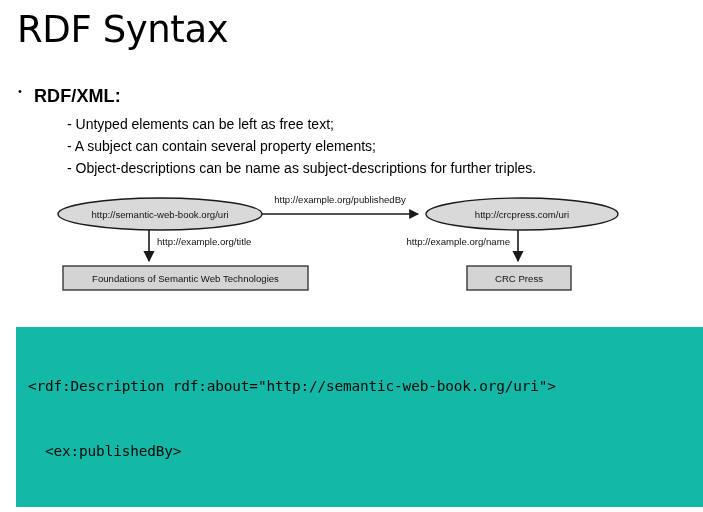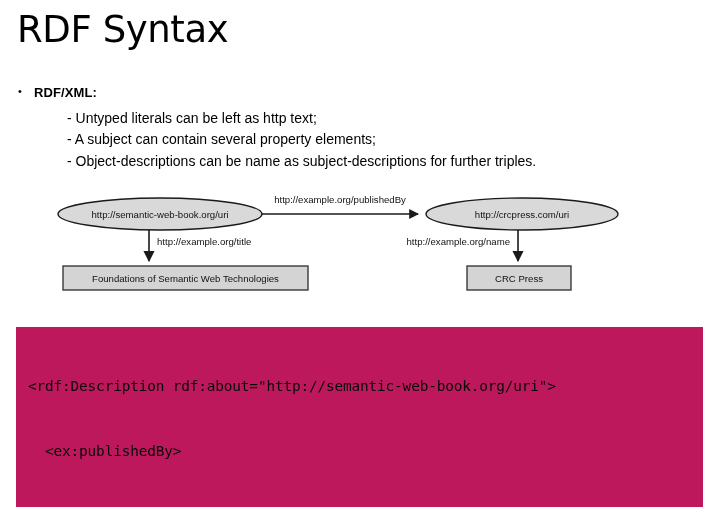--- a/index.html
+++ b/index.html
@@ -51,21 +51,21 @@
   .bullet-marker {
     width: 16px;
     flex: 0 0 16px;
     text-align: left;
     font-size: 11px;
     line-height: 1.45;
     color: #000;
   }
   .bullet-main-label {
     font-weight: bold;
-    font-size: 13px;
+    font-size: 18px;
     letter-spacing: 0.1px;
   }
   .sub-list {
     margin-top: 6px;
     margin-left: 49px;
   }
   .sub-item {
     font-size: 14px;
     color: #000000;
     line-height: 1.55;
@@ -92,21 +92,21 @@
     fill: #111111;
   }
 
   
   #code-block {
     position: absolute;
     left: 16px;
     top: 327px;
     width: 687px;
     height: 180px;
-    background: #be185d;
+    background: #14b8a6;
     box-sizing: border-box;
     padding: 6px 0 6px 12px;
   }
   #code-pre {
     margin: 0;
     font-family: "DejaVu Sans Mono", "Liberation Mono", monospace;
     font-size: 14.4px;
     line-height: 21.5px;
     color: #0a0a0a;
     white-space: pre;
@@ -124,21 +124,21 @@
 <div id="slide">
 
   <div id="slide-title">RDF Syntax</div>
 
   <div id="bullet-block">
     <div class="bullet-row">
       <span class="bullet-marker">•</span>
       <span class="bullet-main-label">RDF/XML:</span>
     </div>
     <div class="sub-list">
-      <div class="sub-item">- Untyped literals can be left as http text;</div>
+      <div class="sub-item">- Untyped elements can be left as free text;</div>
       <div class="sub-item">- A subject can contain several property elements;</div>
       <div class="sub-item">- Object-descriptions can be name as subject-descriptions for further triples.</div>
     </div>
   </div>
 
   <div id="graph-diagram">
     <svg id="graph-svg" width="703" height="128" viewBox="0 0 703 128" xmlns="http://www.w3.org/2000/svg">
       <defs>
         <marker id="arrow" viewBox="0 0 10 10" refX="9" refY="5" markerWidth="7" markerHeight="7" orient="auto-start-reverse">
           <path d="M 0 0 L 10 5 L 0 10 z" fill="#1a1a1a"></path>

